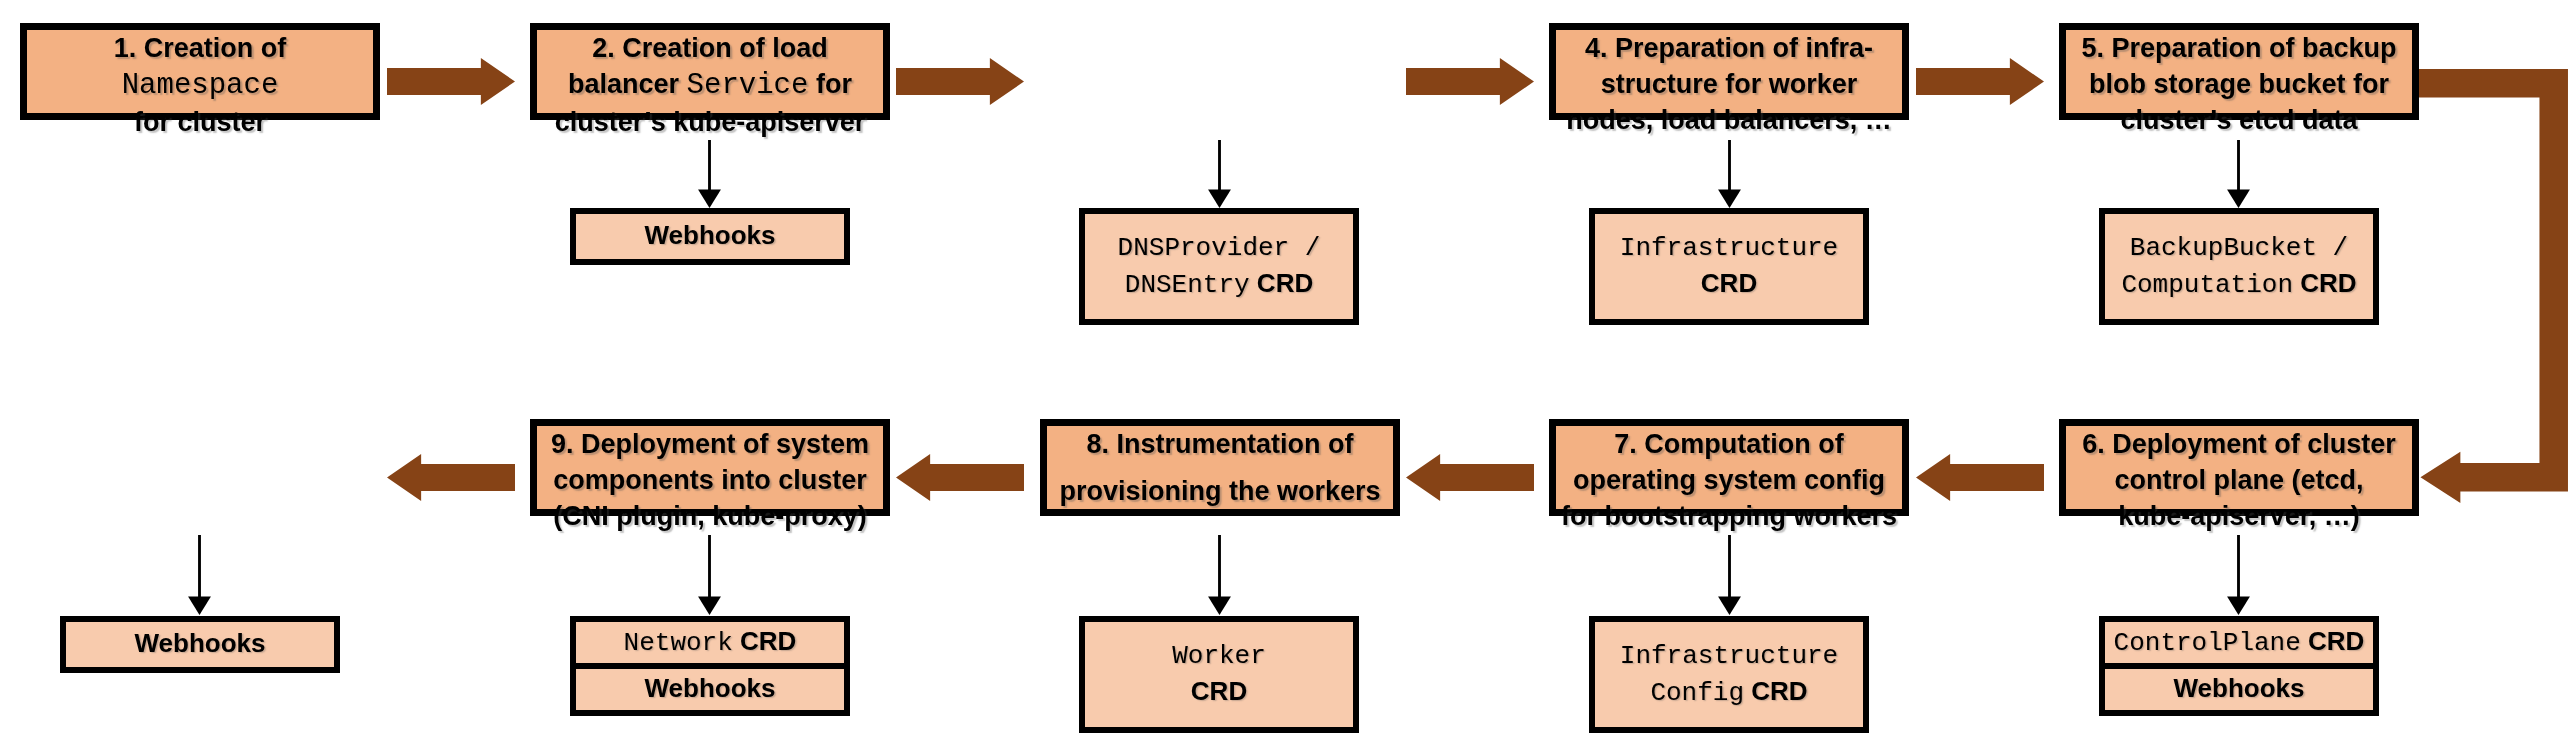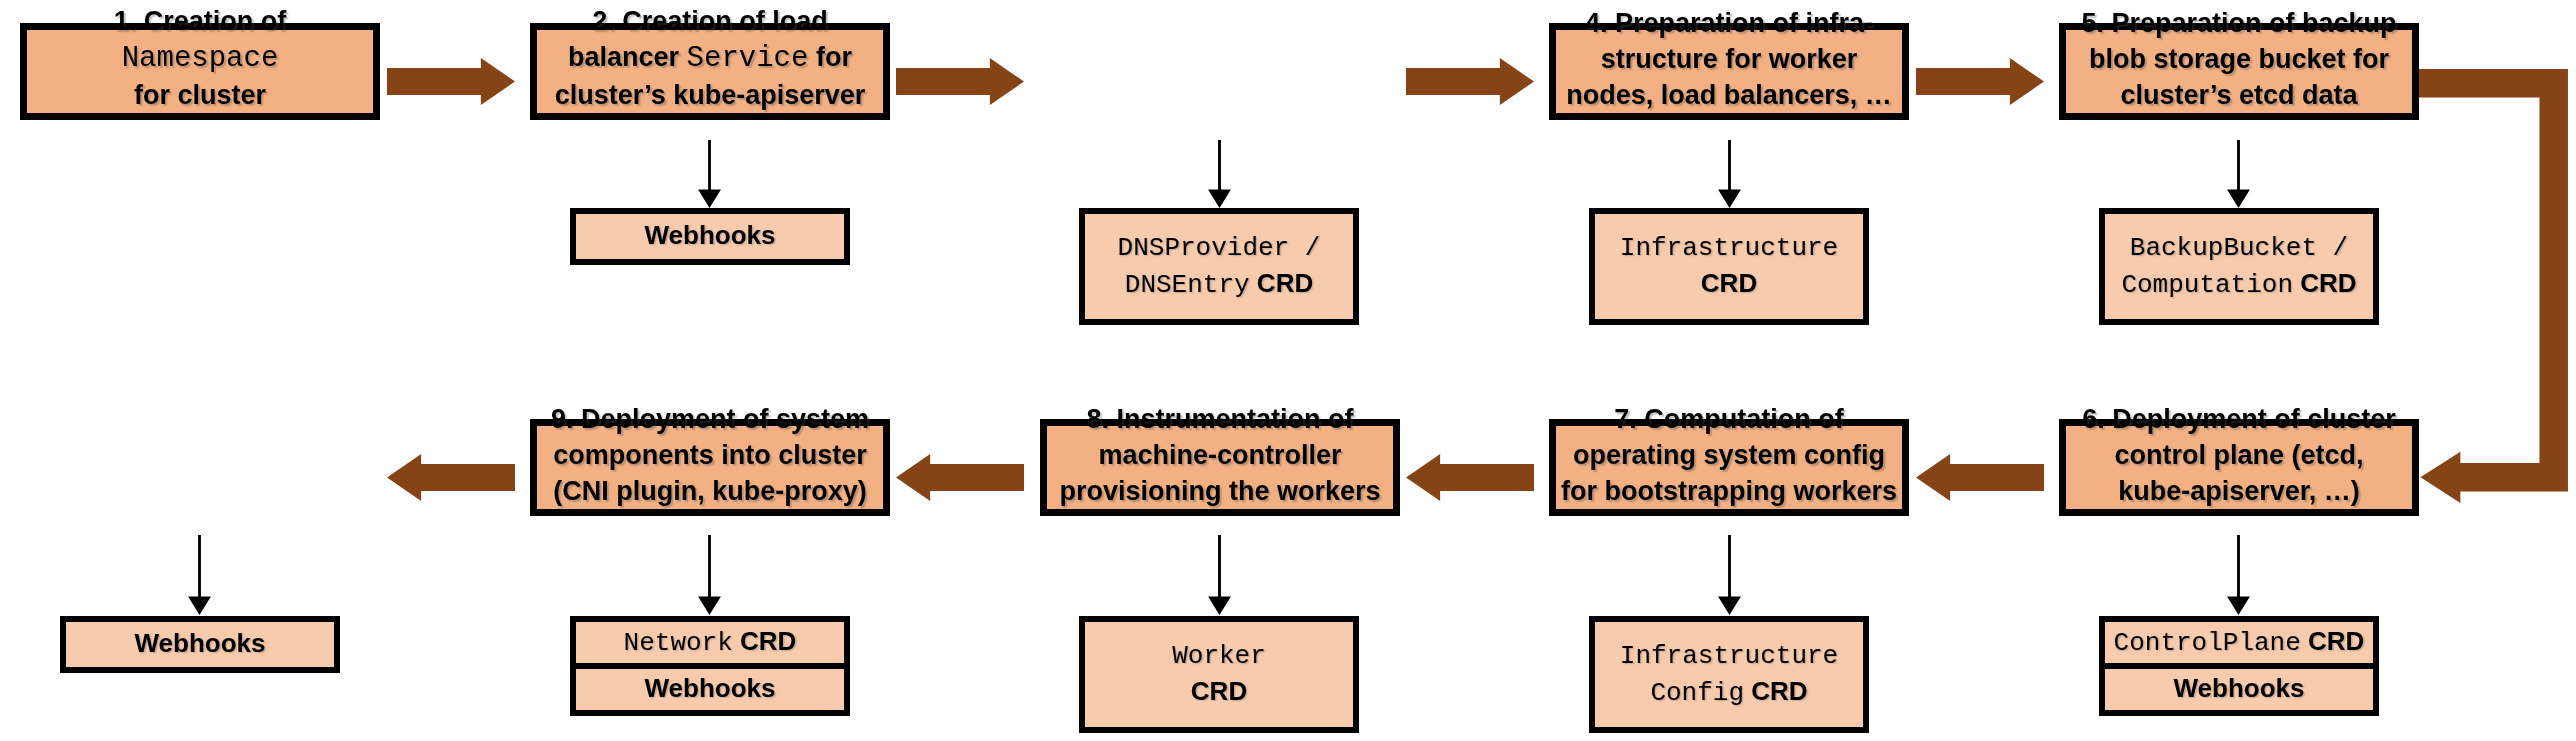--- a/index.html
+++ b/index.html
@@ -4,21 +4,21 @@
 <style>
   html,body{margin:0;padding:0;background:#fff;}
   #canvas{
     position:relative;width:2576px;height:742px;background:#fff;overflow:hidden;
     font-family:"Liberation Sans",sans-serif;
     --box-fill:#F3B183;--sub-fill:#F8CBAD;--border:#000000;--arrow:#864316;
   }
   .main-box{
     position:absolute;box-sizing:border-box;width:360px;height:97px;
     background:var(--box-fill);border:7.8px solid var(--border);
-    display:flex;flex-direction:column;justify-content:flex-end;align-items:center;
+    display:flex;flex-direction:column;justify-content:space-between;align-items:center;
   }
   .main-line{
     white-space:nowrap;font-weight:700;font-size:27px;line-height:36px;color:#000;
     text-shadow:2.1px 2.1px 1.4px rgba(80,80,80,0.35);
   }
   .seg-sans{font-family:"Liberation Sans",sans-serif;font-weight:700;}
   .seg-mono{font-family:"Liberation Mono","DejaVu Sans Mono",monospace;font-weight:400;font-size:29px;margin-top:36px;}
   .sub-stack{position:absolute;display:flex;flex-direction:column;align-items:center;}
   .sub-box{
     box-sizing:border-box;width:280px;background:var(--sub-fill);border:6.4px solid var(--border);
@@ -130,21 +130,20 @@
     <div class="sub-stack" style="left:570px;top:616px">
       <div class="sub-box" style="height:53px">
         <div class="sub-line"><span class="seg-m">Network</span><span class="seg-bold"> CRD</span></div>
       </div>
       <div class="sub-box" style="height:53px">
         <div class="sub-line"><span class="seg-bold">Webhooks</span></div>
       </div>
     </div>
     <div class="main-box" style="left:1040px;top:419px">
       <div class="main-line"><span class="seg-sans">8. Instrumentation of</span></div>
-      <div class="main-line"><span class="seg-sans">machine-controller</span></div>
       <div class="main-line"><span class="seg-sans">provisioning the workers</span></div>
     </div>
     <svg class="connector" style="left:1208px;top:535px" width="23" height="80" viewBox="0 0 32 112">
       <rect x="14" y="0" width="4" height="88" fill="var(--border)"></rect>
       <polygon points="0,86 32,86 16,112" fill="var(--border)"></polygon>
     </svg>
     <div class="sub-stack" style="left:1079px;top:616px">
       <div class="sub-box" style="height:117px">
         <div class="sub-line"><span class="seg-m">Worker</span></div>
         <div class="sub-line"><span class="seg-bold">CRD</span></div>

